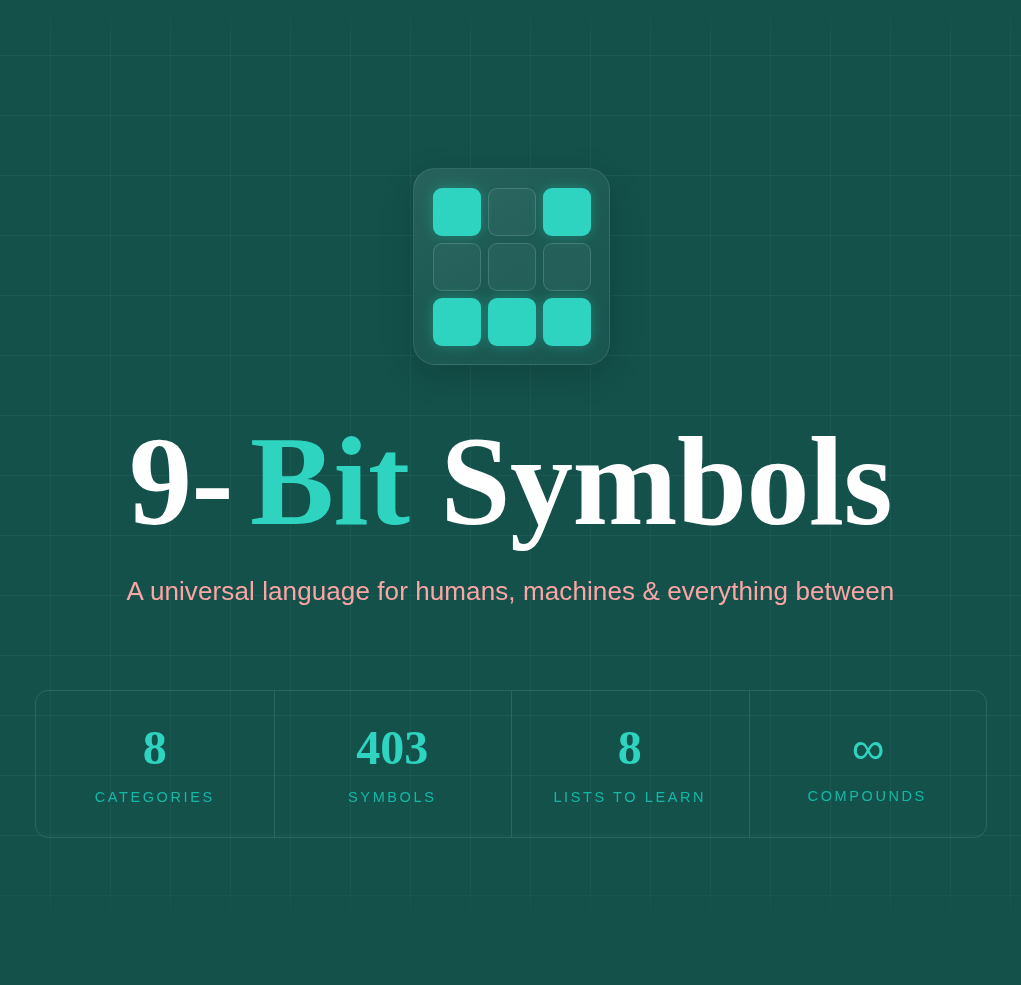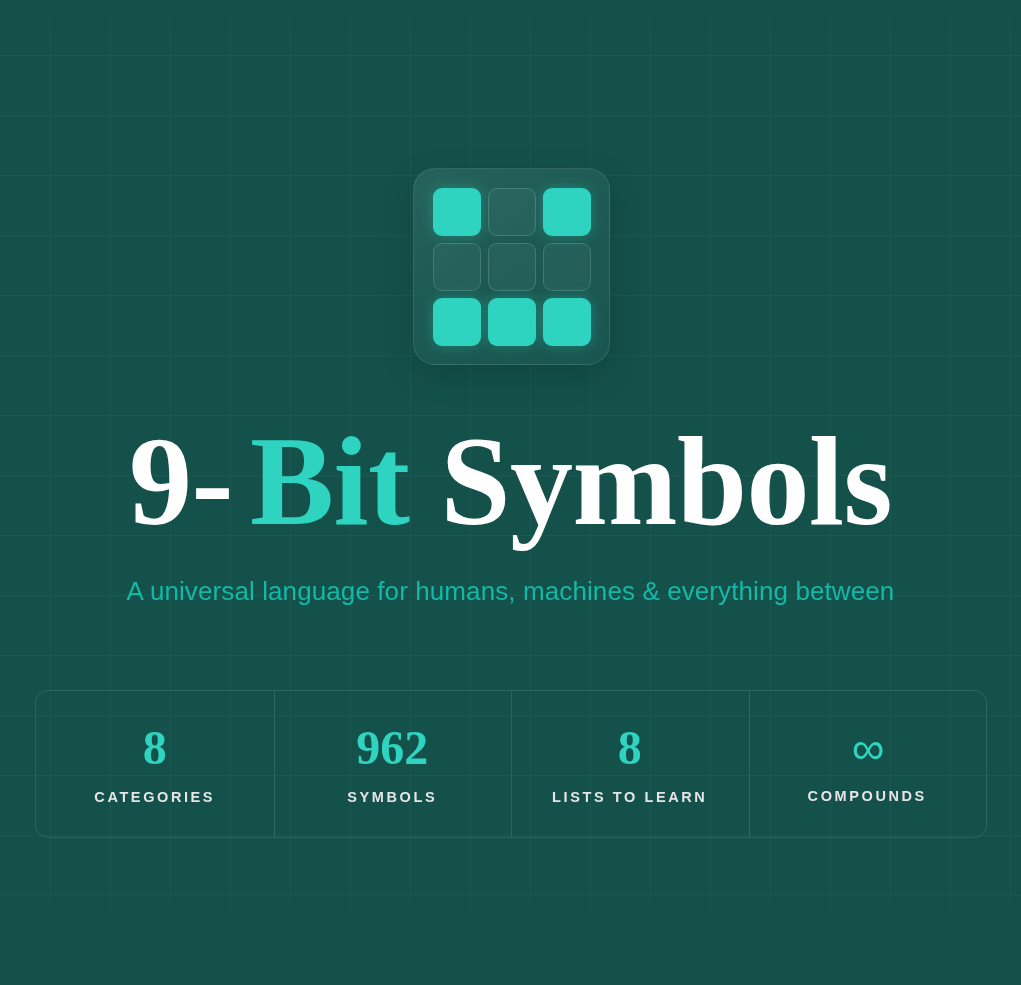--- a/index.html
+++ b/index.html
@@ -87,21 +87,21 @@
   #title .accent { color:#2ed4c0;margin-left:17px; }
 
   
   #subtitle {
     position:absolute;
     top:576px;
     left:0; width:1021px;
     text-align:center;
     font-size:26px;
     font-weight:400;
-    color:#14b8a6;
+    color:#fca5a5;
     letter-spacing:0.1px;
   }
 
   
   #stats-bar {
     position:absolute;
     left:35px; top:690px;
     width:952px; height:148px;
     border:1px solid rgba(190,225,220,0.14);
     border-radius:13px;
@@ -131,23 +131,23 @@
     margin-bottom:17px;
   }
   .stat-value.glyph {
     font-family:"Liberation Sans", sans-serif;
     font-weight:400;
     font-size:46px;
     letter-spacing:-2px;
   }
   .stat-label {
     font-size:14.5px;
-    font-weight:700;
+    font-weight:400;
     letter-spacing:2.6px;
-    color:#e5e5e5;
+    color:#14b8a6;
     text-transform:uppercase;
   }
 </style>
 </head>
 <body>
 
 <div id="grid-bg"></div>
 
 <div id="page">
 
@@ -170,21 +170,21 @@
   <p id="subtitle">A universal language for humans, machines &amp; everything between</p>
 
   <div id="stats-bar">
 
     <div class="stat">
       <div class="stat-value">8</div>
       <div class="stat-label">Categories</div>
     </div>
 
     <div class="stat">
-      <div class="stat-value">962</div>
+      <div class="stat-value">403</div>
       <div class="stat-label">Symbols</div>
     </div>
 
     <div class="stat">
       <div class="stat-value">8</div>
       <div class="stat-label">Lists to Learn</div>
     </div>
 
     <div class="stat">
       <div class="stat-value glyph">∞</div>

